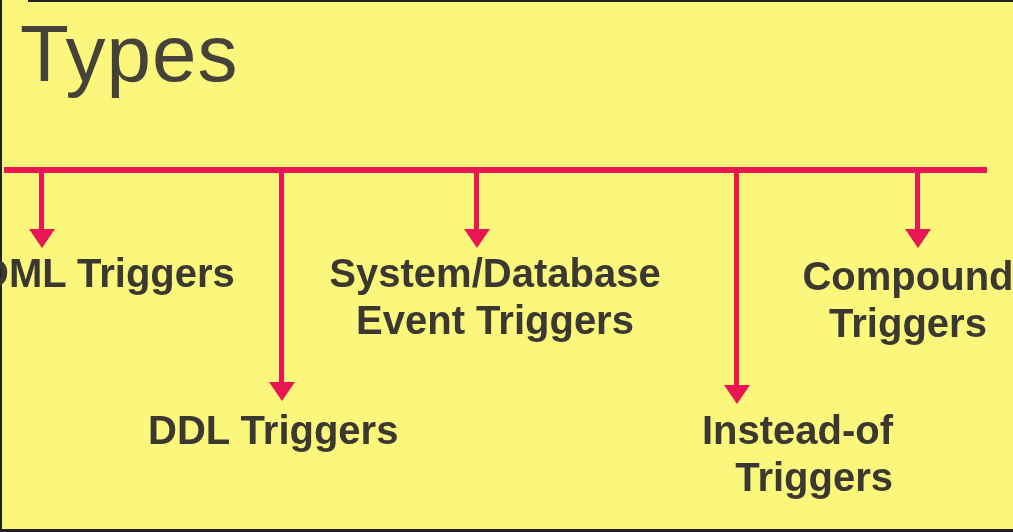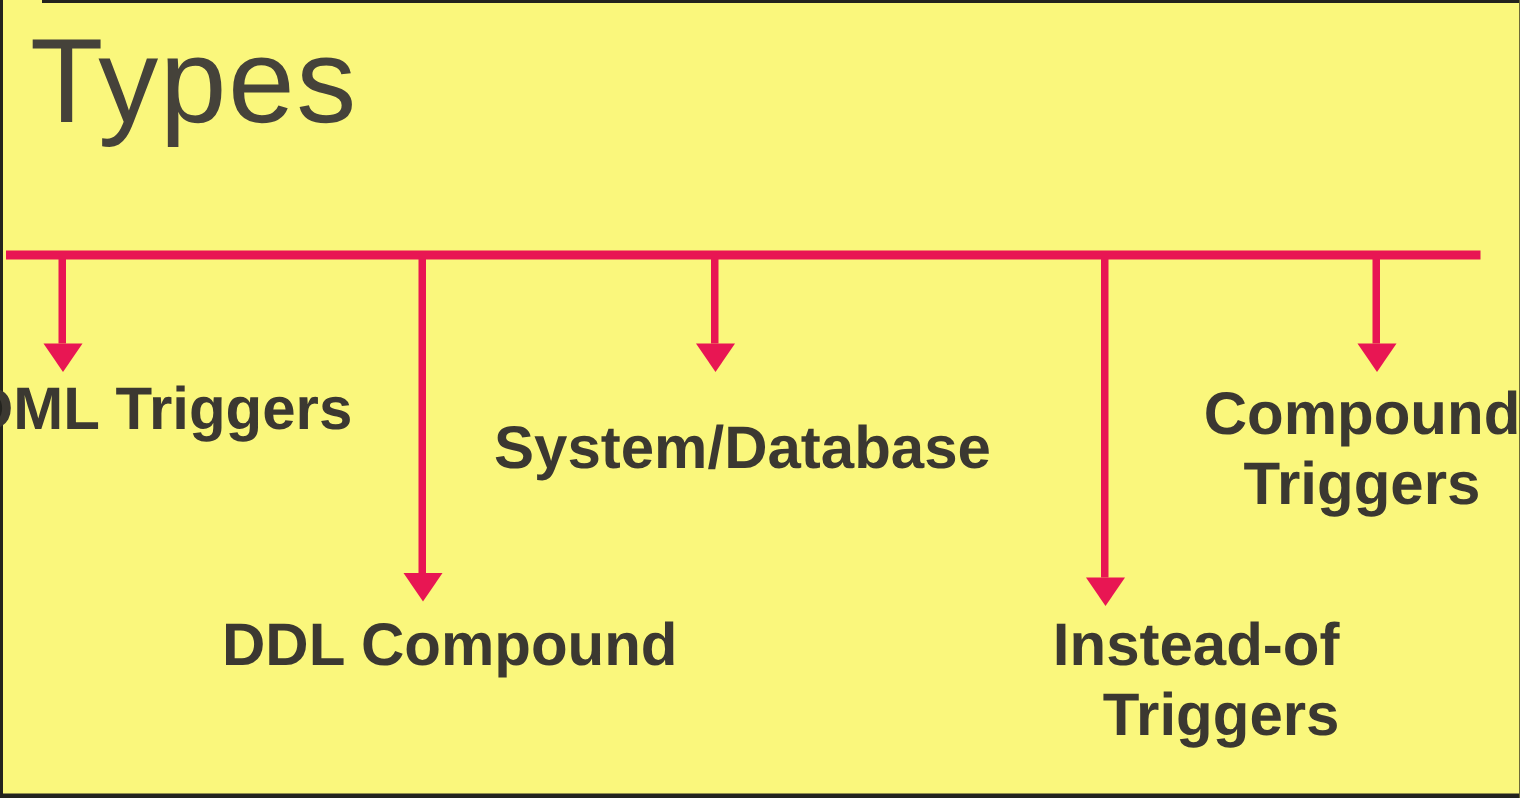--- a/index.html
+++ b/index.html
@@ -51,21 +51,21 @@
   .a-compound{left:905px;}.a-compound .shaft{height:59px;} .a-compound .head{top:59px;}
 
   .label{
     position:absolute;
     font-weight:700;font-size:40px;line-height:47px;
     color:var(--text);
     white-space:nowrap;
   }
   .label .ln{display:block;}
   .l-dml{left:-20px;top:250px;}
-  .l-system{left:295px;top:250px;width:400px;text-align:center;margin-top:26px;}
+  .l-system{left:295px;top:250px;width:400px;text-align:center;}
   .l-compound{left:760px;top:253px;width:296px;text-align:center;}
   .l-ddl{left:148px;top:407px;}
   .l-instead{left:593px;top:407px;width:300px;text-align:right;}
 </style>
 </head>
 <body>
 
 <div class="slide">
 
   <div class="edge edge-top"></div>
@@ -96,29 +96,30 @@
     <div class="shaft"></div>
     <div class="head"></div>
   </div>
 
   <div class="label l-dml">
     <span class="ln">DML Triggers</span>
   </div>
 
   <div class="label l-system">
     <span class="ln">System/Database</span>
+    <span class="ln">Event Triggers</span>
   </div>
 
   <div class="label l-compound">
     <span class="ln">Compound</span>
     <span class="ln">Triggers</span>
   </div>
 
   <div class="label l-ddl">
-    <span class="ln">DDL Compound</span>
+    <span class="ln">DDL Triggers</span>
   </div>
 
   <div class="label l-instead">
     <span class="ln">Instead-of</span>
     <span class="ln">Triggers</span>
   </div>
 
 </div>
 
 </body></html>

